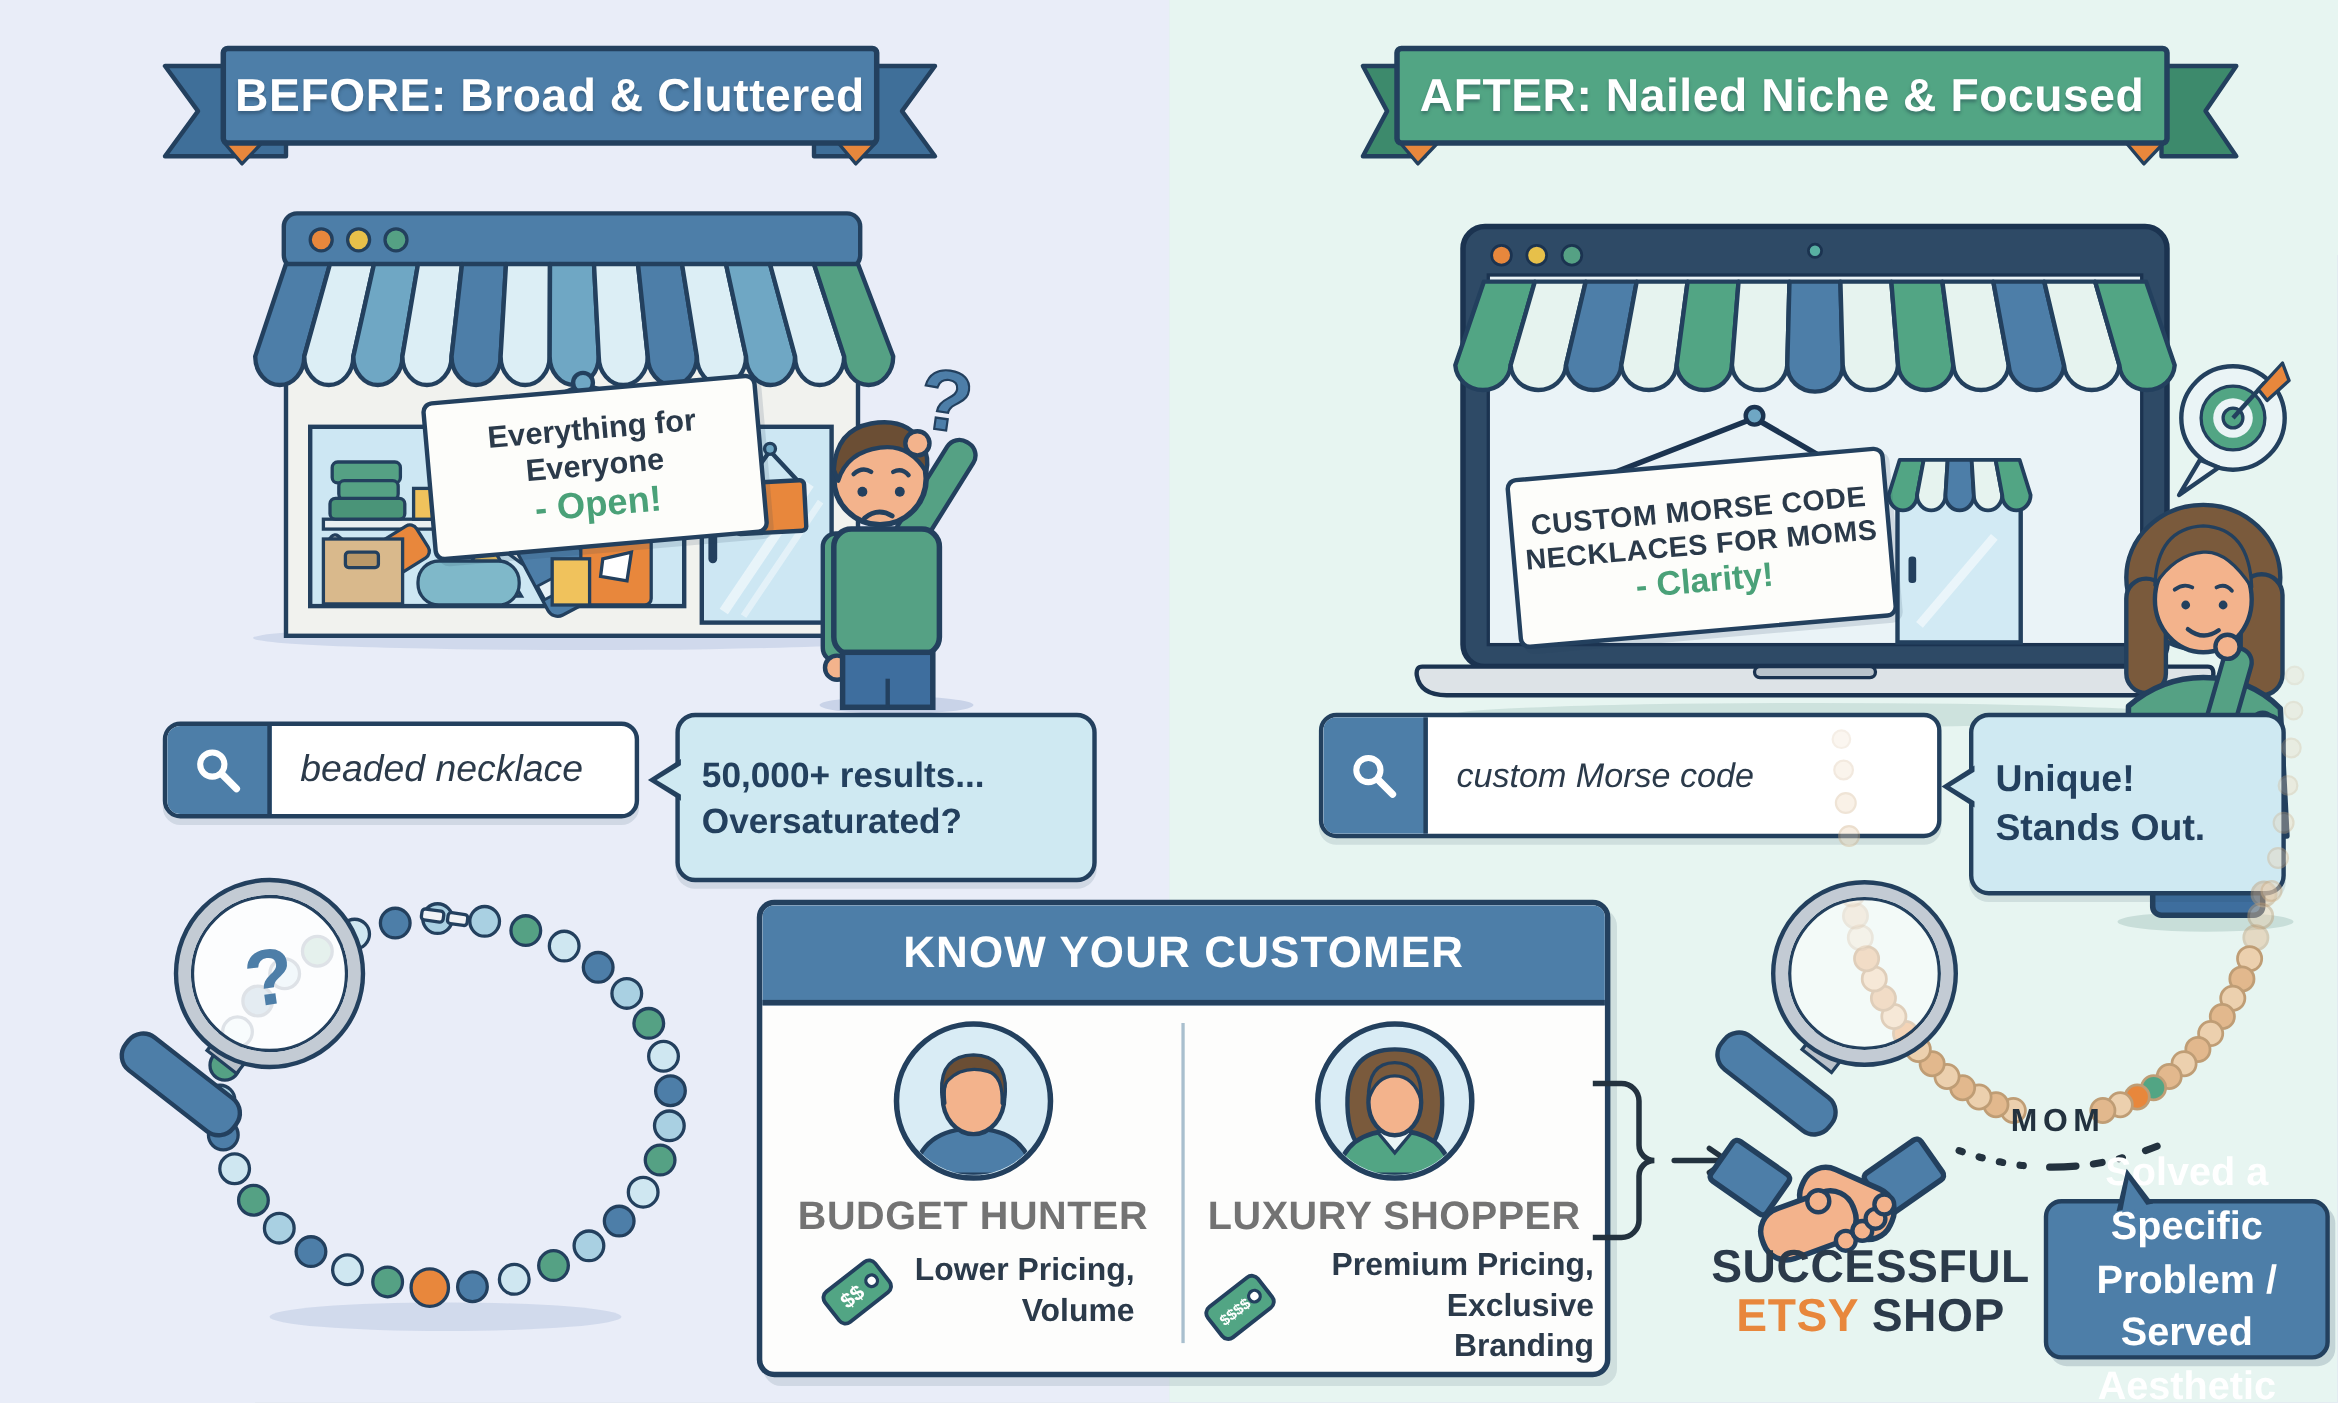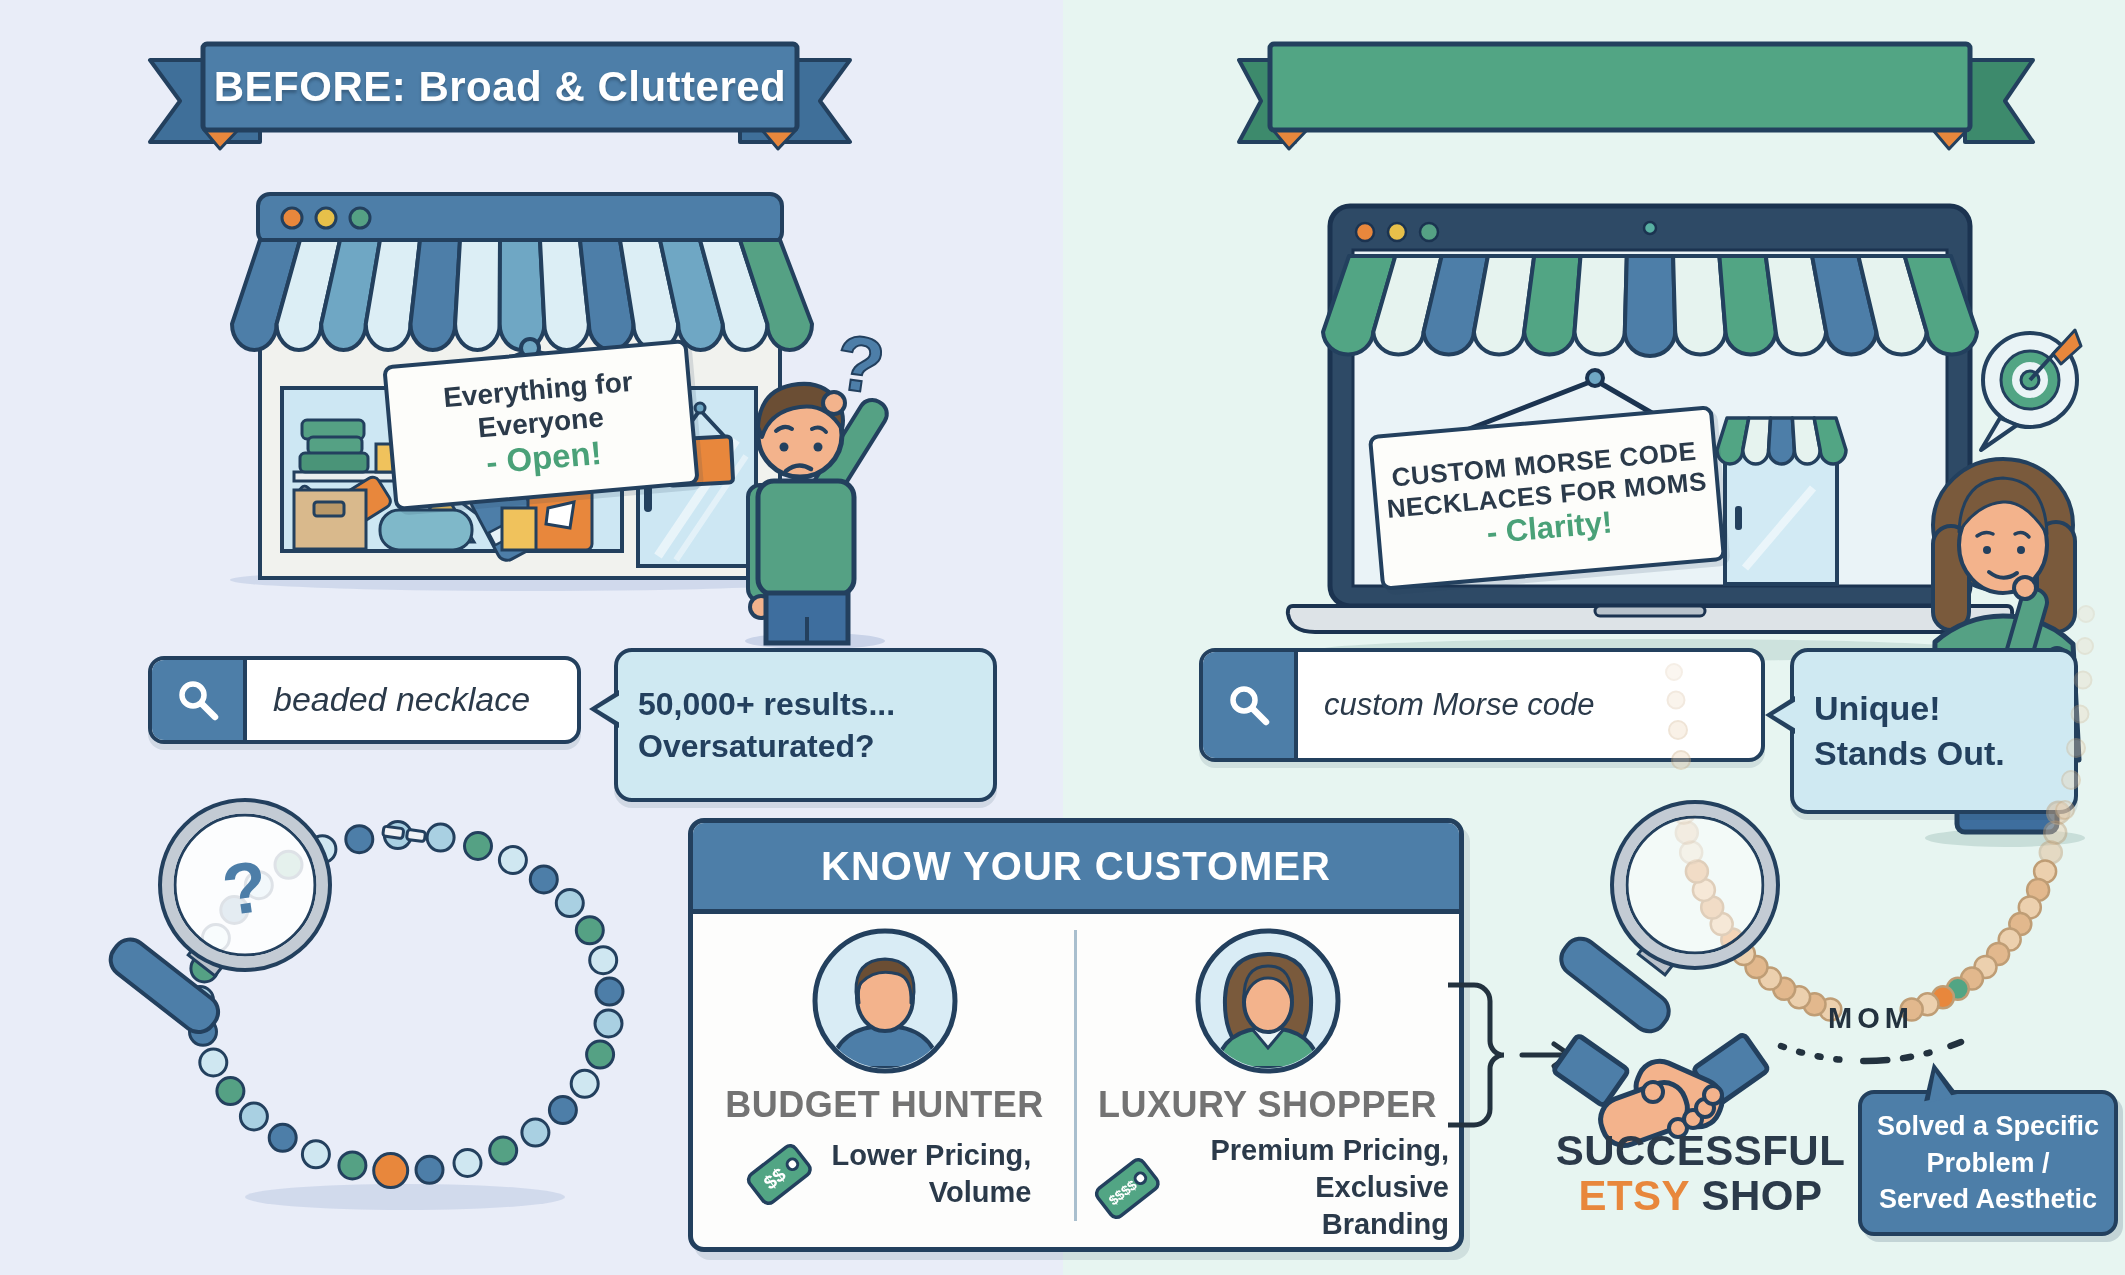--- a/index.html
+++ b/index.html
@@ -53,21 +53,21 @@
   .persona-name{margin-top:8px;font-size:36px;font-weight:800;color:#737373;letter-spacing:.5px;}
   .feature-row{display:flex;align-items:center;gap:10px;margin-top:6px;padding:0 10px;}
   .feature-text{font-size:29px;font-weight:600;color:#2b3a4a;line-height:1.28;text-align:right;}
 
   .success-label{text-align:center;line-height:1.08;font-weight:800;font-size:42px;
     color:#2b3a4a;letter-spacing:.5px;}
   .etsy{color:#e8873c;}
 
   .info-bubble{background:#4d7ea8;border:4px solid #23405e;border-radius:16px;
     display:flex;flex-direction:column;align-items:center;justify-content:center;
-    color:#fff;font-size:27px;font-weight:600;line-height:1.36;text-align:center;
+    color:#fff;font-size:36px;font-weight:600;line-height:1.36;text-align:center;
     box-shadow:5px 6px 0 rgba(35,64,94,.18);}
   .info-tail-border{position:absolute;left:58px;top:-32px;width:0;height:0;
     border-left:17px solid transparent;border-right:17px solid transparent;
     border-bottom:36px solid #23405e;transform:rotate(-12deg);}
   .info-tail-fill{position:absolute;left:64px;top:-22px;width:0;height:0;
     border-left:12px solid transparent;border-right:12px solid transparent;
     border-bottom:28px solid #4d7ea8;transform:rotate(-12deg);}
 </style>
 </head>
 <body>
@@ -85,20 +85,21 @@
   </svg>
   <div class="abs banner-text" style="left:203px;top:44px;width:594px;height:86px">BEFORE: Broad &amp; Cluttered</div>
 
   <svg class="abs" style="left:1225px;top:36px" width="820" height="116" viewBox="0 0 820 116">
     <path d="M14,24 H70 V106 H14 L36,65 Z" fill="#3d8a6c" stroke="#23405e" stroke-width="4" stroke-linejoin="round"></path>
     <path d="M740,24 H808 L780,65 L808,106 H740 Z" fill="#3d8a6c" stroke="#23405e" stroke-width="4" stroke-linejoin="round"></path>
     <path d="M48,94 L82,94 L64,113 Z" fill="#e8873c" stroke="#23405e" stroke-width="3" stroke-linejoin="round"></path>
     <path d="M708,94 L742,94 L724,113 Z" fill="#e8873c" stroke="#23405e" stroke-width="3" stroke-linejoin="round"></path>
     <rect x="45" y="8" width="700" height="86" rx="4" fill="#52a584" stroke="#23405e" stroke-width="5"></rect>
   </svg>
+  <div class="abs banner-text" style="left:1270px;top:44px;width:700px;height:86px">AFTER: Nailed Niche &amp; Focused</div>
 
   <svg class="abs" style="left:230px;top:188px" width="585" height="405" viewBox="0 0 585 405">
     <ellipse cx="300" cy="392" rx="300" ry="11" fill="#c9d3e8" opacity=".8"></ellipse>
     <rect x="28" y="6" width="524" height="50" rx="12" fill="#4d7ea8" stroke="#23405e" stroke-width="4"></rect>
     <circle cx="62" cy="30" r="10" fill="#e8873c" stroke="#23405e" stroke-width="3"></circle>
     <circle cx="96" cy="30" r="10" fill="#e7c04a" stroke="#23405e" stroke-width="3"></circle>
     <circle cx="130" cy="30" r="10" fill="#55a184" stroke="#23405e" stroke-width="3"></circle>
     <rect x="30" y="138" width="520" height="252" fill="#f1f2ee" stroke="#23405e" stroke-width="4"></rect>
 
     <rect x="52" y="200" width="340" height="163" fill="#cde7f3" stroke="#23405e" stroke-width="4"></rect>

